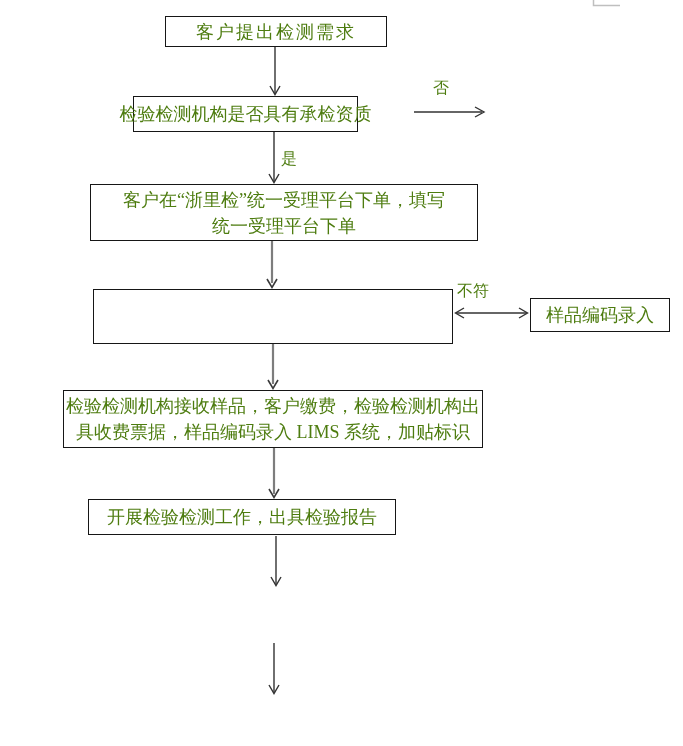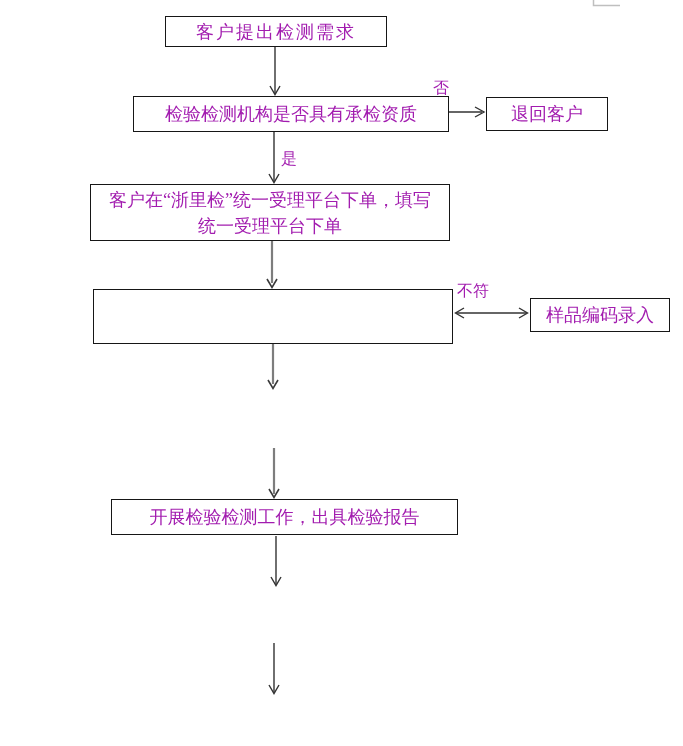--- a/index.html
+++ b/index.html
@@ -1,21 +1,21 @@
 <!DOCTYPE html>
 <html lang="zh"><head>
 <meta charset="utf-8">
 <style>
   html,body{margin:0;padding:0;background:#ffffff;}
   .canvas{
     position:relative;
     width:683px;height:746px;
     background:#ffffff;
     font-family:"Liberation Serif","DejaVu Serif",serif;
-    color:#a21caf;
+    color:#4d7c0f;
     overflow:hidden;
   }
   .connector-layer{
     position:absolute;left:0;top:0;width:683px;height:746px;
     pointer-events:none;
   }
   .box{
     position:absolute;
     box-sizing:border-box;
     border:1.5px solid #161616;
@@ -73,42 +73,43 @@
     <polyline class="thin" points="271,577 276,585.5 281,577"></polyline>
 
     <line class="thin" x1="274" y1="643" x2="274" y2="692"></line>
     <polyline class="thin" points="269,685 274,693.5 279,685"></polyline>
   </svg>
 
   <div class="box box-demand" style="left:165px;top:16px;width:222px;height:31px">
     <div class="bline">客户提出检测需求</div>
   </div>
 
-  <div class="box" style="left:133px;top:96px;width:316px;height:36px">
+  <div class="box" style="left:133px;top:96px;width:225px;height:36px">
     <div class="bline">检验检测机构是否具有承检资质</div>
   </div>
 
-  <div class="box" style="left:486px;top:97px;width:122px;height:34px">
-    <div class="bline">退回客户</div>
-  </div>
 
-  <div class="box" style="left:90px;top:184px;width:360px;height:57px">
+  <div class="box" style="left:90px;top:184px;width:388px;height:57px">
     <div class="bline">客户在“浙里检”统一受理平台下单，填写</div>
     <div class="bline">统一受理平台下单</div>
   </div>
 
   <div class="box" style="left:93px;top:289px;width:360px;height:55px">
   </div>
 
   <div class="box" style="left:530px;top:298px;width:140px;height:34px">
     <div class="bline">样品编码录入</div>
   </div>
 
+  <div class="box" style="left:63px;top:390px;width:420px;height:58px">
+    <div class="bline">检验检测机构接收样品，客户缴费，检验检测机构出</div>
+    <div class="bline">具收费票据，样品编码录入 LIMS 系统，加贴标识</div>
+  </div>
 
-  <div class="box" style="left:111px;top:499px;width:347px;height:36px">
+  <div class="box" style="left:88px;top:499px;width:308px;height:36px">
     <div class="bline">开展检验检测工作，出具检验报告</div>
   </div>
 
 
 
   <span class="branch-label" style="left:433px;top:79px">否</span>
 
   <span class="branch-label" style="left:281px;top:150px">是</span>
 
   <span class="branch-label" style="left:457px;top:282px">不符</span>

